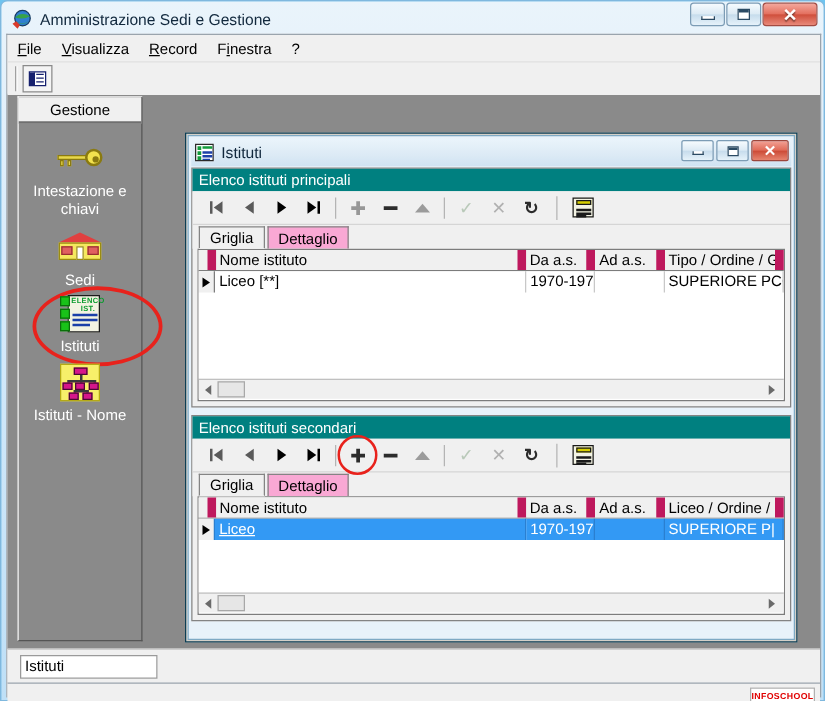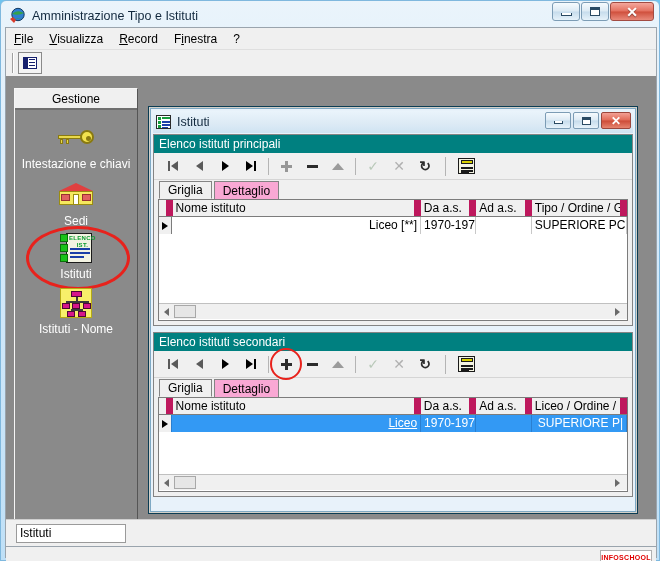--- a/index.html
+++ b/index.html
@@ -77,21 +77,21 @@
   .listicon .li-r i { display:block; height:1px; background:#16206e; margin-bottom:2px;}
 
   
   #mdi {
     position:absolute; left:0; top:48px; width:650px; height:443px;
     background:#8a8a8a;
   }
 
   
   #sidebar {
-    position:absolute; left:8px; top:12px; width:124px; height:436px;
+    position:absolute; left:8px; top:1px; width:100px; height:436px;
     background:#8a8a8a;
     border:1px solid #555; border-top-color:#f6f6f6; border-left-color:#f6f6f6;
   }
   #sidebar-head {
     height:21px; background:#f0f0f0; border-bottom:2px solid #6f6f6f;
     display:flex;align-items:center;justify-content:center;
     font-size:12px; color:#000;
   }
   .side-item {
     margin-top:10px; text-align:center; color:#fff; font-size:12px;
@@ -210,21 +210,21 @@
     margin-right:2px;
   }
   .tab.active { background:#f0f0f0; border-bottom:1px solid #f0f0f0; position:relative; z-index:2; font-weight:normal;}
 
   
   .grid-wrap { background:#fff; border:1px solid #7c7c7c; margin:0 4px; position:relative;}
   .grid-head { display:flex; height:17px; background:#f0f0f0; border-bottom:1px solid #7c7c7c;}
   .gh { border-right:7px solid #be185d; font-size:12px; padding:1px 3px; overflow:hidden; white-space:nowrap; background:#f0f0f0;}
   .gh.sel { width:14px; padding:0;}
   .grid-row { display:flex; height:17px; }
-  .grid-row .gc { border-right:1px solid #c8c8c8; font-size:12px; padding:1px 3px; overflow:hidden; white-space:nowrap;text-align:right;}
+  .grid-row .gc { border-right:1px solid #c8c8c8; font-size:12px; padding:1px 3px; overflow:hidden; white-space:nowrap;}
   .grid-row .gc.sel { width:14px; padding:0; display:flex;align-items:center;justify-content:center; border-right:1px solid #7c7c7c; background:#f0f0f0;}
   .grid-row.selected .gc { background:#3399f4; color:#fff; border-right:1px solid #2a7fd0;}
   .grid-row.selected .gc.sel { background:#f0f0f0; }
   .rowmark{width:0;height:0;border-top:4px solid transparent;border-bottom:4px solid transparent;border-left:6px solid #000;}
   .grid-body{background:#fff;}
   .grid-filler{background:#fff;}
 
   
   .hscroll{height:16px;background:#f0f0f0;border-top:1px solid #c0c0c0;display:flex;align-items:center;position:relative;}
   .hs-arrow{width:14px;display:flex;align-items:center;justify-content:center;}
@@ -264,21 +264,21 @@
 
   <div id="titlebar">
     <div id="app-icon">
       <svg width="17" height="17" viewBox="0 0 17 17">
         <circle cx="9" cy="7.5" r="6.2" fill="#2f7fd0" stroke="#143a60" stroke-width="1"></circle>
         <path d="M3 7 Q8 2 15 6 Q10 9 3 7 Z" fill="#36a24a"></path>
         <path d="M4 10 Q9 13 14 10 Q9 14 4 10 Z" fill="#36a24a"></path>
         <path d="M1 12 l4 4 l2 -3 l-3 -3 z" fill="#d93b2b"></path>
       </svg>
     </div>
-    <div id="app-title">Amministrazione Tipo e Istituti</div>
+    <div id="app-title">Amministrazione Sedi e Gestione</div>
     <div id="winbtns">
       <div class="wbtn">
           <span class="gl-min"></span>
         </div>
       <div class="wbtn">
           <span class="gl-max"></span>
         </div>
       <div class="wbtn close">
           <span class="gl-close">✕</span>
         </div>

